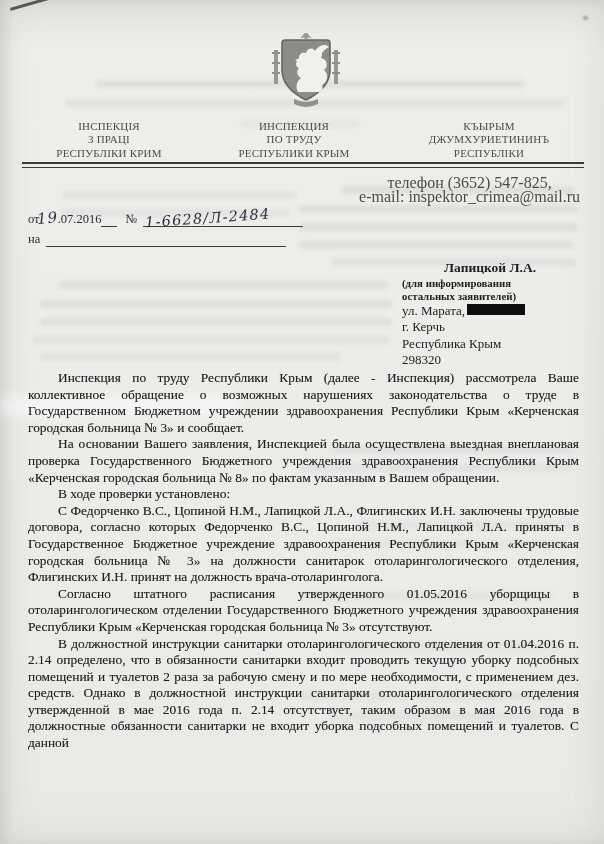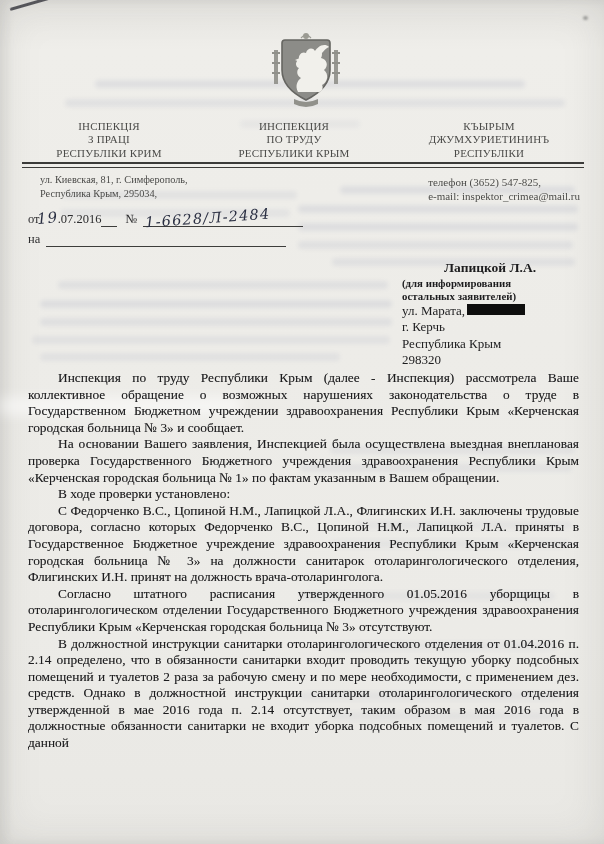--- a/index.html
+++ b/index.html
@@ -18,21 +18,21 @@
   .speck{position:absolute;left:583px;top:16px;width:5px;height:4px;background:#9a9a98;border-radius:50%;filter:blur(1px);}
   
   .emblem{position:absolute;left:271px;top:30px;width:70px;height:80px;filter:blur(.5px);opacity:.95;}
   .org-row{position:absolute;left:24px;top:104px;width:560px;height:56px;
     display:flex;justify-content:space-between;align-items:flex-end;}
   .org{text-align:center;font-size:11px;line-height:13.5px;color:#4b4b49;letter-spacing:.2px;}
   .org.c1{width:170px;} .org.c2{width:190px;} .org.c3{width:190px;}
   .rule{position:absolute;left:22px;top:162px;width:562px;height:2.5px;
     border-top:2.5px solid #3b3b39;border-bottom:1.3px solid #3b3b39;}
   .addr-left{position:absolute;left:40px;top:173px;font-size:10.3px;line-height:13.5px;color:#4a4a48;}
-  .addr-right{position:absolute;right:24px;top:176px;font-size:11px;line-height:13.5px;color:#4a4a48;text-align:left;margin-left:8px;}
+  .addr-right{position:absolute;right:24px;top:176px;font-size:16px;line-height:13.5px;color:#4a4a48;text-align:center;margin-left:8px;}
   
   .ref{position:absolute;left:28px;top:205px;width:300px;font-size:12.5px;color:#2c2c2e;}
   .ref-line1{display:flex;align-items:flex-end;height:22px;}
   .hw{font-family:"DejaVu Serif",serif;font-style:italic;color:#2a2f42;}
   .hw-date{display:inline-block;font-size:15px;letter-spacing:1px;transform:rotate(-5deg);margin-left:-3px;}
   .short-underline{display:inline-block;width:16px;border-bottom:1px solid #3d3d3b;height:14px;}
   .num-sign{margin:0 6px 0 8px;}
   .num-field{display:inline-block;width:160px;border-bottom:1.2px solid #3d3d3b;height:20px;position:relative;}
   .hw-number{position:absolute;left:2px;bottom:0px;font-size:14.5px;letter-spacing:1.2px;transform:rotate(-4deg);white-space:nowrap;}
   .ref-line2{display:flex;align-items:center;height:20px;margin-top:2px;}
@@ -119,24 +119,20 @@
     </div>
     <div class="org c3">
       <div>КЪЫРЫМ</div>
       <div>ДЖУМХУРИЕТИНИНЪ</div>
       <div>РЕСПУБЛІКИ</div>
     </div>
   </div>
 
   <div class="rule"></div>
 
-  <div class="addr-left">
-    <div>ул. Киевская, 81, г. Симферополь,</div>
-    <div>Республика Крым, 295034,</div>
-  </div>
   <div class="addr-right">
     <div>телефон (3652) 547-825,</div>
     <div>e-mail: inspektor_crimea@mail.ru</div>
   </div>
 
   <div class="ref">
     <div class="ref-line1">
       <span>от</span>
         <span class="hw hw-date">19</span>
         <span>.07.2016</span>
@@ -157,20 +153,20 @@
     <div class="note">(для информирования</div>
     <div class="note">остальных заявителей)</div>
     <div><span>ул. Марата,</span><span class="redaction"></span></div>
     <div>г. Керчь</div>
     <div>Республика Крым</div>
     <div>298320</div>
   </div>
 
   <div class="body-text">
     <p>Инспекция по труду Республики Крым (далее - Инспекция) рассмотрела Ваше коллективное обращение о возможных нарушениях законодательства о труде в Государственном Бюджетном учреждении здравоохранения Республики Крым «Керченская городская больница № 3» и сообщает.</p>
-    <p>На основании Вашего заявления, Инспекцией была осуществлена выездная внеплановая проверка Государственного Бюджетного учреждения здравоохранения Республики Крым «Керченская городская больница № 1»  по фактам указанным в Вашем обращении.</p>
+    <p>На основании Вашего заявления, Инспекцией была осуществлена выездная внеплановая проверка Государственного Бюджетного учреждения здравоохранения Республики Крым «Керченская городская больница № 8»  по фактам указанным в Вашем обращении.</p>
     <p>В ходе проверки установлено:</p>
     <p>С Федорченко В.С., Цопиной Н.М., Лапицкой Л.А., Флигинских И.Н. заключены трудовые договора, согласно которых Федорченко В.С., Цопиной Н.М., Лапицкой Л.А. приняты в Государственное Бюджетное учреждение здравоохранения Республики Крым «Керченская городская больница № 3»  на должности санитарок отоларингологического отделения, Флигинских И.Н. принят на должность врача-отоларинголога.</p>
     <p>Согласно штатного расписания утвержденного 01.05.2016 уборщицы в отоларингологическом отделении Государственного Бюджетного учреждения здравоохранения Республики Крым «Керченская городская больница № 3» отсутствуют.</p>
     <p>В должностной инструкции санитарки отоларингологического отделения от 01.04.2016 п. 2.14 определено, что в обязанности санитарки входит проводить текущую уборку подсобных помещений и туалетов 2 раза за рабочую смену и по мере необходимости, с применением дез. средств. Однако в должностной инструкции санитарки отоларингологического отделения утвержденной в мае 2016 года п. 2.14 отсутствует, таким образом в мая 2016 года в должностные обязанности санитарки не входит уборка подсобных помещений и туалетов. С данной</p>
   </div>
 
 </div>
 
 </body></html>

